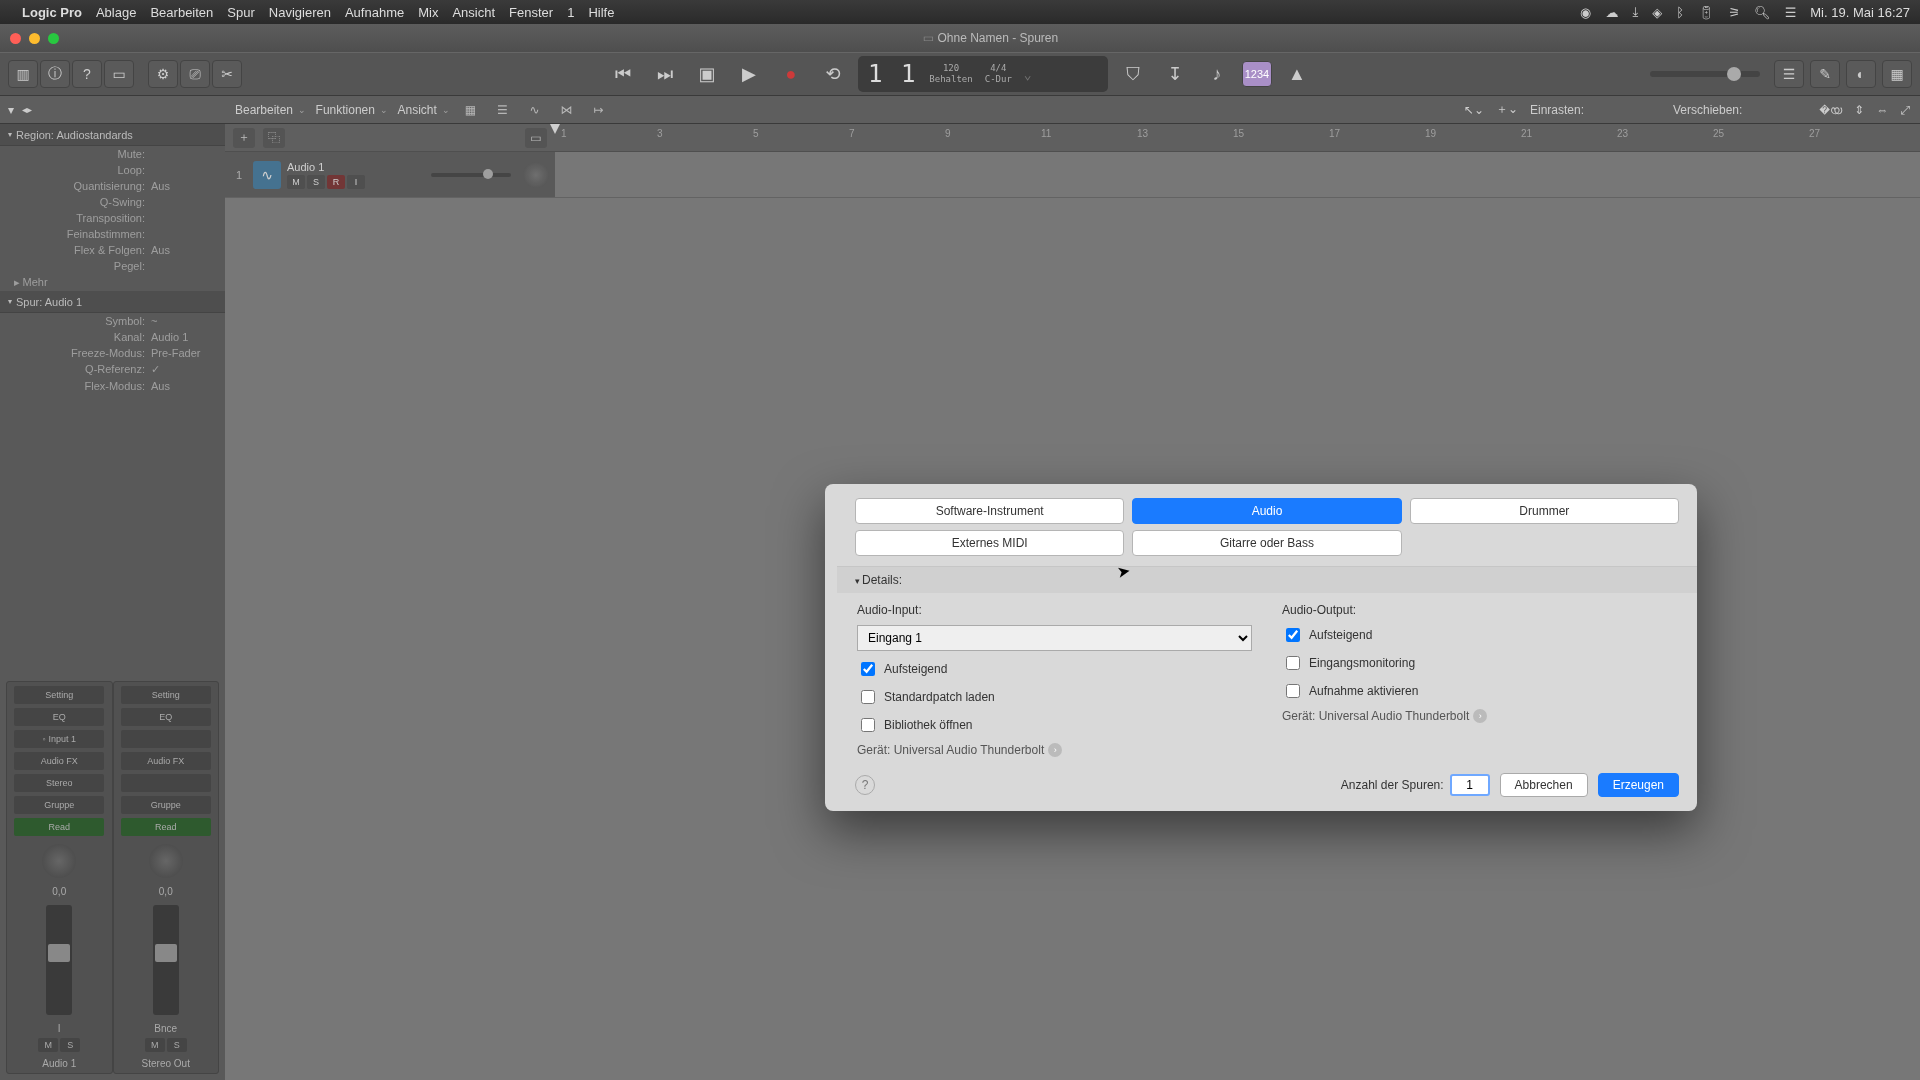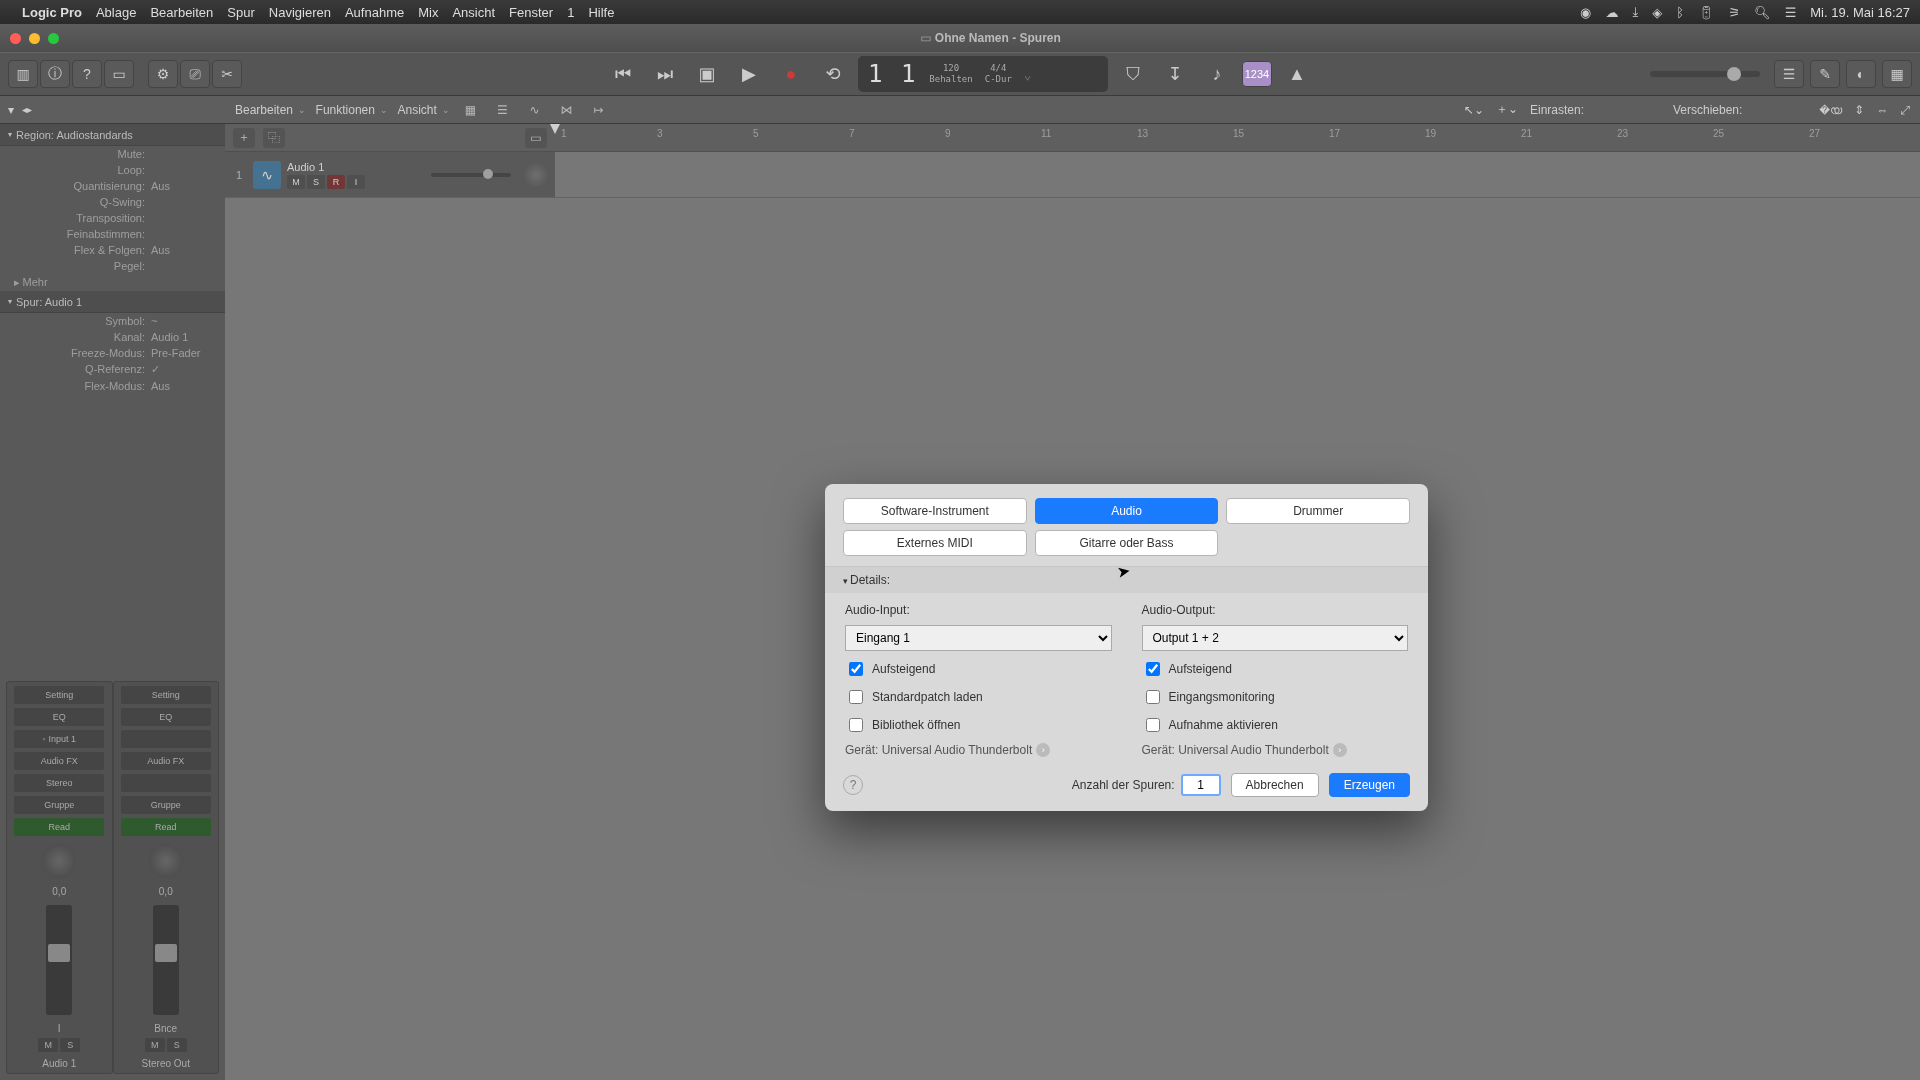--- a/index.html
+++ b/index.html
@@ -10,21 +10,21 @@
 .menubar .app{font-weight:600;margin-right:14px;}
 .menubar .mitem{margin-right:14px;cursor:default;}
 .menubar .spacer{flex:1;}
 .menubar .ricon{margin-left:14px;font-size:13px;opacity:.9;}
 .menubar .clock{margin-left:14px;}
 
 .wtitle{height:28px;background:linear-gradient(#5d5d5d,#4e4e4e);display:flex;align-items:center;padding:0 10px;color:#bbb;font-size:12px;}
 .tlights{display:flex;gap:8px;margin-right:12px;}
 .tl{width:11px;height:11px;border-radius:50%;}
 .tl.r{background:#ff5f57;} .tl.y{background:#febc2e;} .tl.g{background:#28c840;}
-.wtitle .doc{flex:1;text-align:center;font-weight:bold;}
+.wtitle .doc{flex:1;text-align:center;}
 .wtitle .doc::before{content:"▭ ";opacity:.5;}
 
 .toolbar{height:44px;background:#555;display:flex;align-items:center;padding:0 8px;gap:6px;border-top:1px solid #666;border-bottom:1px solid #3a3a3a;position:relative;}
 .tbtn{width:30px;height:28px;border:1px solid #444;background:#5a5a5a;border-radius:4px;display:flex;align-items:center;justify-content:center;color:#ccc;font-size:14px;}
 .tgroup{display:flex;gap:2px;}
 .transport{position:absolute;left:50%;transform:translateX(-50%);display:flex;align-items:center;gap:8px;}
 .transport .tbtn{background:transparent;border:none;width:34px;font-size:18px;}
 .transport .rec{color:#cc3a3a;}
 .lcd{height:36px;width:250px;background:#3c3c3c;border-radius:5px;display:flex;align-items:center;color:#aaa;font-family:ui-monospace,monospace;padding:0 10px;gap:12px;}
 .lcd .big{font-size:24px;color:#ddd;letter-spacing:2px;}
@@ -79,21 +79,21 @@
 .track .th .tname{flex:0 0 auto;}
 .track .th .minib{width:18px;height:14px;background:#444;border-radius:2px;font-size:9px;display:flex;align-items:center;justify-content:center;}
 .track .th .minib.rec{background:#6a2a2a;}
 .track .th .vol{width:80px;height:4px;background:#3a3a3a;border-radius:2px;position:relative;margin-left:auto;}
 .track .th .vol::after{content:"";position:absolute;right:18px;top:-4px;width:10px;height:10px;border-radius:50%;background:#999;}
 .track .lane{flex:1;background:#6f6f6f;}
 
 .dimmer{position:absolute;inset:0;background:rgba(255,255,255,.06);pointer-events:none;}
 
 
-.modal{position:absolute;left:600px;top:360px;width:603px;background:#d9d9d9;border-radius:8px;box-shadow:0 20px 50px rgba(0,0,0,.5);color:#333;font-size:12px;}
+.modal{position:absolute;left:600px;top:360px;width:872px;background:#d9d9d9;border-radius:8px;box-shadow:0 20px 50px rgba(0,0,0,.5);color:#333;font-size:12px;padding-left:12px;}
 .modal .tabs{display:flex;gap:8px;padding:14px 18px 6px;}
 .modal .tab{flex:1;height:26px;background:#fff;border:1px solid #b5b5b5;border-radius:4px;display:flex;align-items:center;justify-content:center;cursor:default;}
 .modal .tab.sel{background:#1a7bff;border-color:#1a7bff;color:#fff;}
 .modal .tabs2{display:flex;gap:8px;padding:0 18px 10px;}
 .modal .tabs2 .tab{flex:0 0 calc((100% - 16px)/3);}
 .modal .tabs2 .spacer3{flex:0 0 calc((100% - 16px)/3);}
 .modal .details-h{padding:6px 18px;font-size:12px;border-top:1px solid #c6c6c6;background:#d0d0d0;}
 .modal .details-h::before{content:"▾ ";font-size:9px;}
 .modal .body{display:flex;gap:30px;padding:10px 20px 6px;}
 .modal .col{flex:1;display:flex;flex-direction:column;gap:8px;}
@@ -425,21 +425,20 @@
               <input type="checkbox" style="">
               <span>Bibliothek öffnen</span>
             </label>
           <div class="dev">
               <span>Gerät: Universal Audio Thunderbolt</span>
               <span class="go">›</span>
             </div>
         </div>
         <div class="col">
           <div class="lbl">Audio-Output:</div>
-          <select><option>Output 1 + 2</option></select>
           <label class="chk">
               <input type="checkbox" checked="" style="">
               <span>Aufsteigend</span>
             </label>
           <label class="chk">
               <input type="checkbox" style="">
               <span>Eingangsmonitoring</span>
             </label>
           <label class="chk">
               <input type="checkbox" style="">

